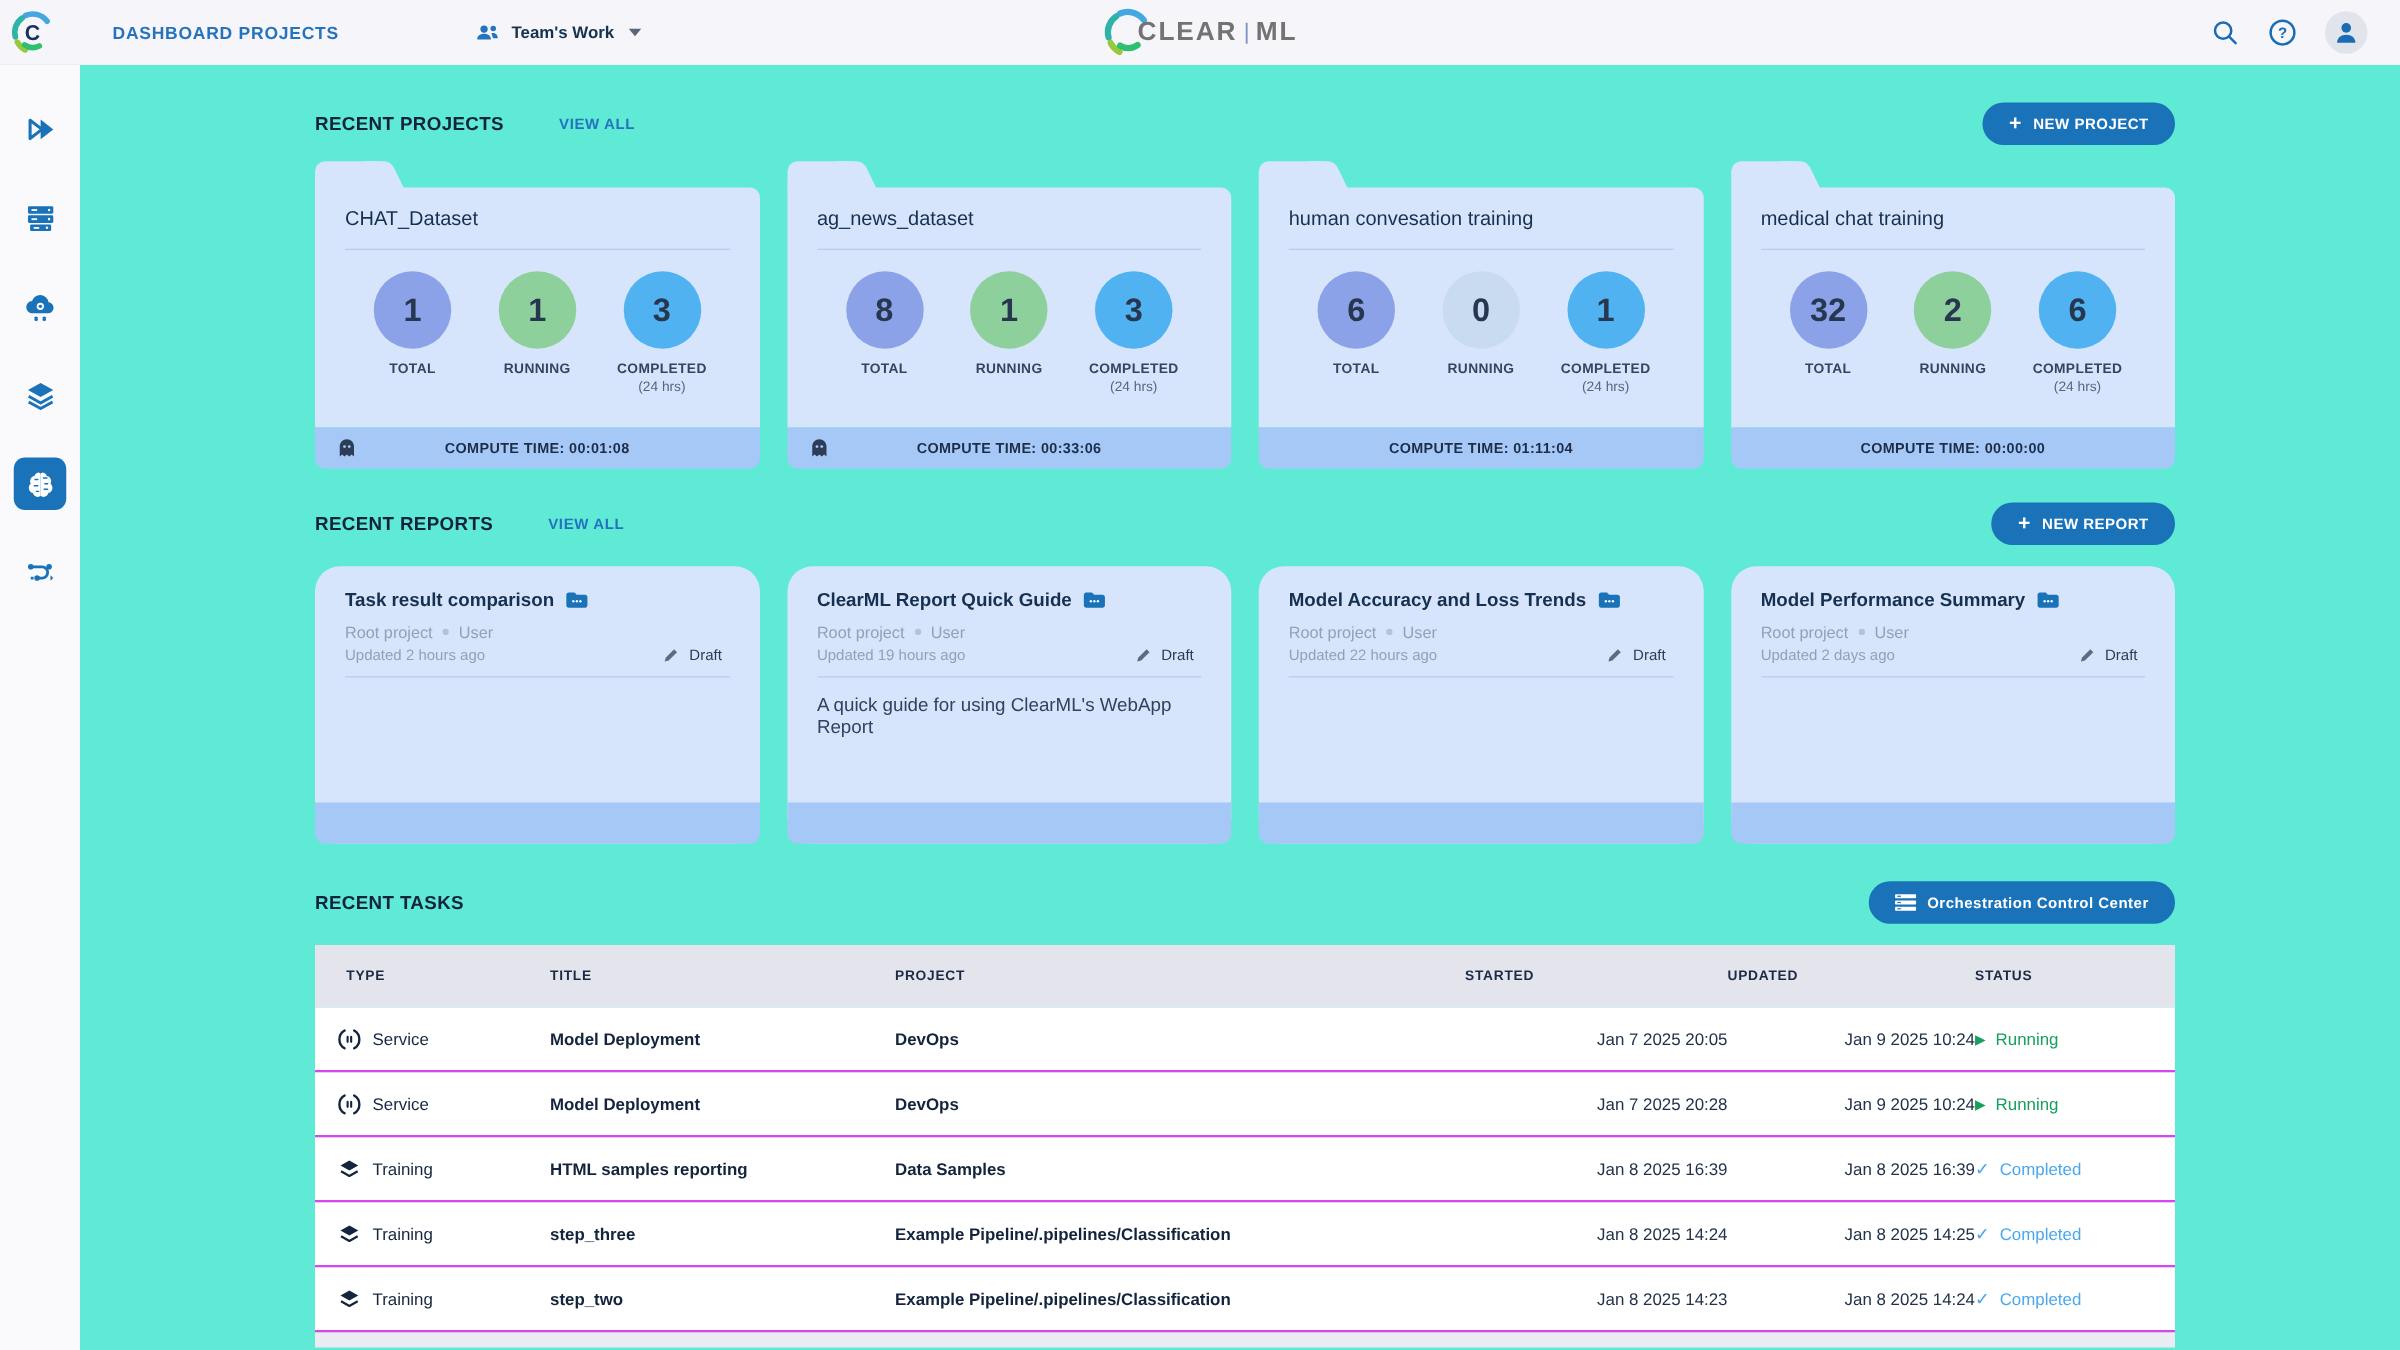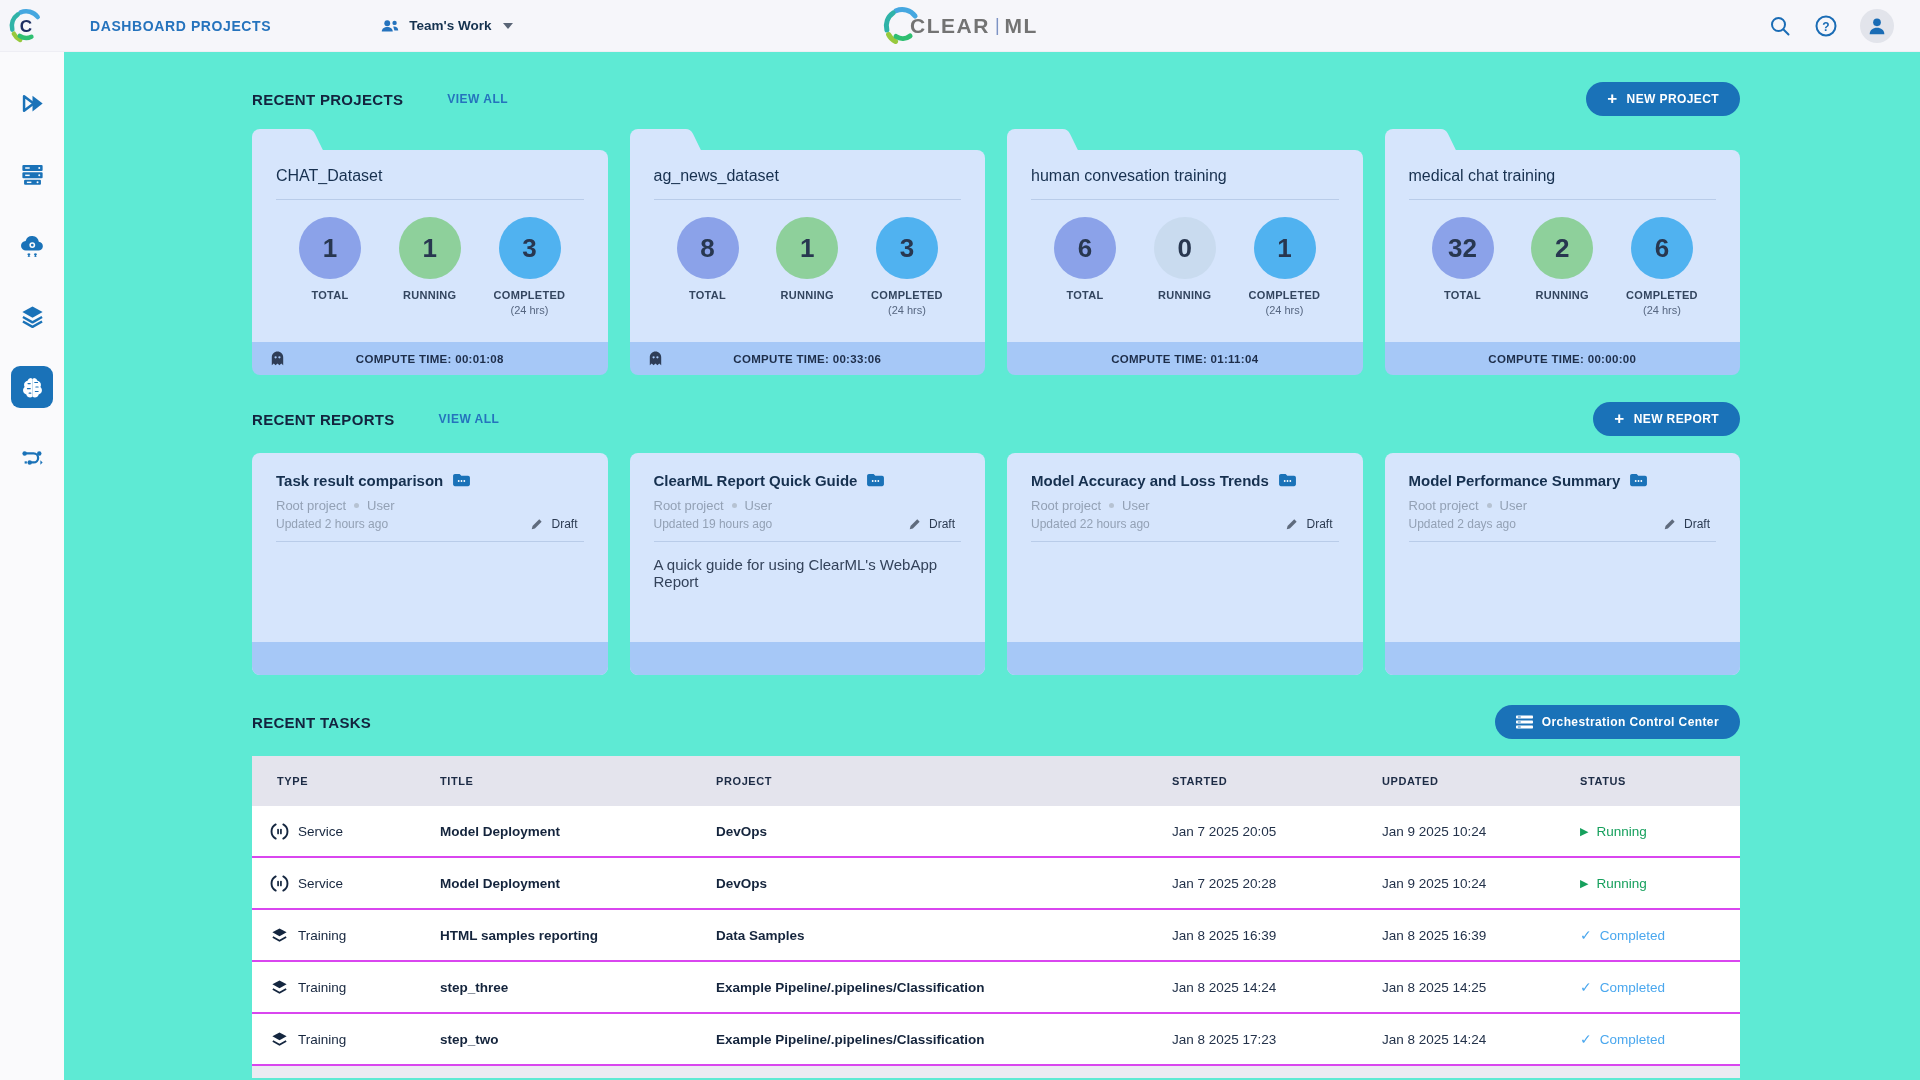--- a/index.html
+++ b/index.html
@@ -68,21 +68,21 @@
   .c-completed { background:#50b2f0; }
   .stat-label { margin-top:10px; font-size:11px; font-weight:700; color:#33455f; letter-spacing:.3px; }
   .stat-sub { margin-top:3px; font-size:11px; color:#566680; }
   .pcard-footer { position:relative; background:#a6c8f7; border-radius:0 0 8px 8px; height:33px;
                   display:flex; align-items:center; justify-content:center; }
   .pcard-footer .ftxt { font-size:11.5px; font-weight:700; color:#1d2d49; letter-spacing:.3px; }
   .ghost { position:absolute; left:16px; top:7px; width:19px; height:19px; }
 
   
   .rep-row { margin-top:17px; }
-  .rcard { position:relative; background:#d6e5fc; border-radius:8px; height:222px;
+  .rcard { position:relative; background:#d6e5fc; border-radius:20px; height:222px;
            padding:19px 24px 0; cursor:pointer; }
   .rtitle-row { display:flex; align-items:center; gap:9px; }
   .rtitle { font-size:15px; font-weight:700; color:#16304f; }
   .rfolder { width:19px; height:15px; flex:0 0 auto; }
   .rmeta { margin-top:9px; display:flex; align-items:center; gap:8px; font-size:13px; color:#93a1b5; }
   .rmeta .dot { width:5px; height:5px; border-radius:50%; background:#b6c2d2; }
   .rmeta2 { margin-top:4px; display:flex; align-items:center; font-size:12px; color:#93a1b5; }
   .draft-wrap { margin-left:auto; display:flex; align-items:flex-start; gap:7px; margin-right:6px; }
   .draft-label { color:#2c3b52; }
   .pencil { width:14px; height:14px; }
@@ -96,21 +96,21 @@
   .task-table { margin-top:17px; }
   .t-head { display:grid; grid-template-columns:163px 276px 456px 210px 198px 1fr; align-items:center;
             height:50px; background:#e4e4ed; padding-left:25px;
             font-size:11px; font-weight:700; color:#1c2b45; letter-spacing:.6px; }
   .t-row { display:grid; grid-template-columns:170px 276px 456px 210px 198px 1fr; align-items:center;
            height:52px; background:#fff; border-bottom:2px solid #d946ef; padding-left:18px;
            cursor:pointer; }
   .cell-type { display:flex; align-items:center; gap:9px; font-size:13.5px; color:#16263e; }
   .cell-type svg { width:19px; height:19px; flex:0 0 auto; }
   .cell-title, .cell-project { font-size:13.5px; font-weight:700; color:#14243c; }
-  .cell-date { font-size:13.5px; color:#23324a; }
+  .cell-date { font-size:13.5px; color:#23324a;text-align:right; }
   .cell-status { display:flex; align-items:center; gap:8px; font-size:13.5px; font-weight:500; }
   .st-running { color:#16a05d; }
   .st-completed { color:#4aa7ee; }
   .st-ico { font-size:11px; }
   .st-ico.chk { font-size:14px; font-weight:400; }
   .partial-row { height:12px; background:#ebebf2; }
 </style>
 </head>
 <body>
 
@@ -579,21 +579,21 @@
     <div class="t-row">
       <span class="cell-type">
         <svg viewBox="0 0 20 20">
               <path d="M10 2.5l7.5 4.2L10 10.9 2.5 6.7z" fill="#14263f"></path>
               <path d="M3 11.5l7 4 7-4" fill="none" stroke="#14263f" stroke-width="1.9" stroke-linejoin="round"></path>
             </svg>
         <span>Training</span>
       </span>
       <span class="cell-title">step_two</span>
       <span class="cell-project">Example Pipeline/.pipelines/Classification</span>
-      <span class="cell-date">Jan 8 2025 17:23</span>
+      <span class="cell-date">Jan 8 2025 14:23</span>
       <span class="cell-date">Jan 8 2025 14:24</span>
       <span class="cell-status st-completed">
             <span class="st-ico chk">✓</span>
             <span>Completed</span>
           </span>
     </div>
 
     <div class="partial-row"></div>
   </div>
 

